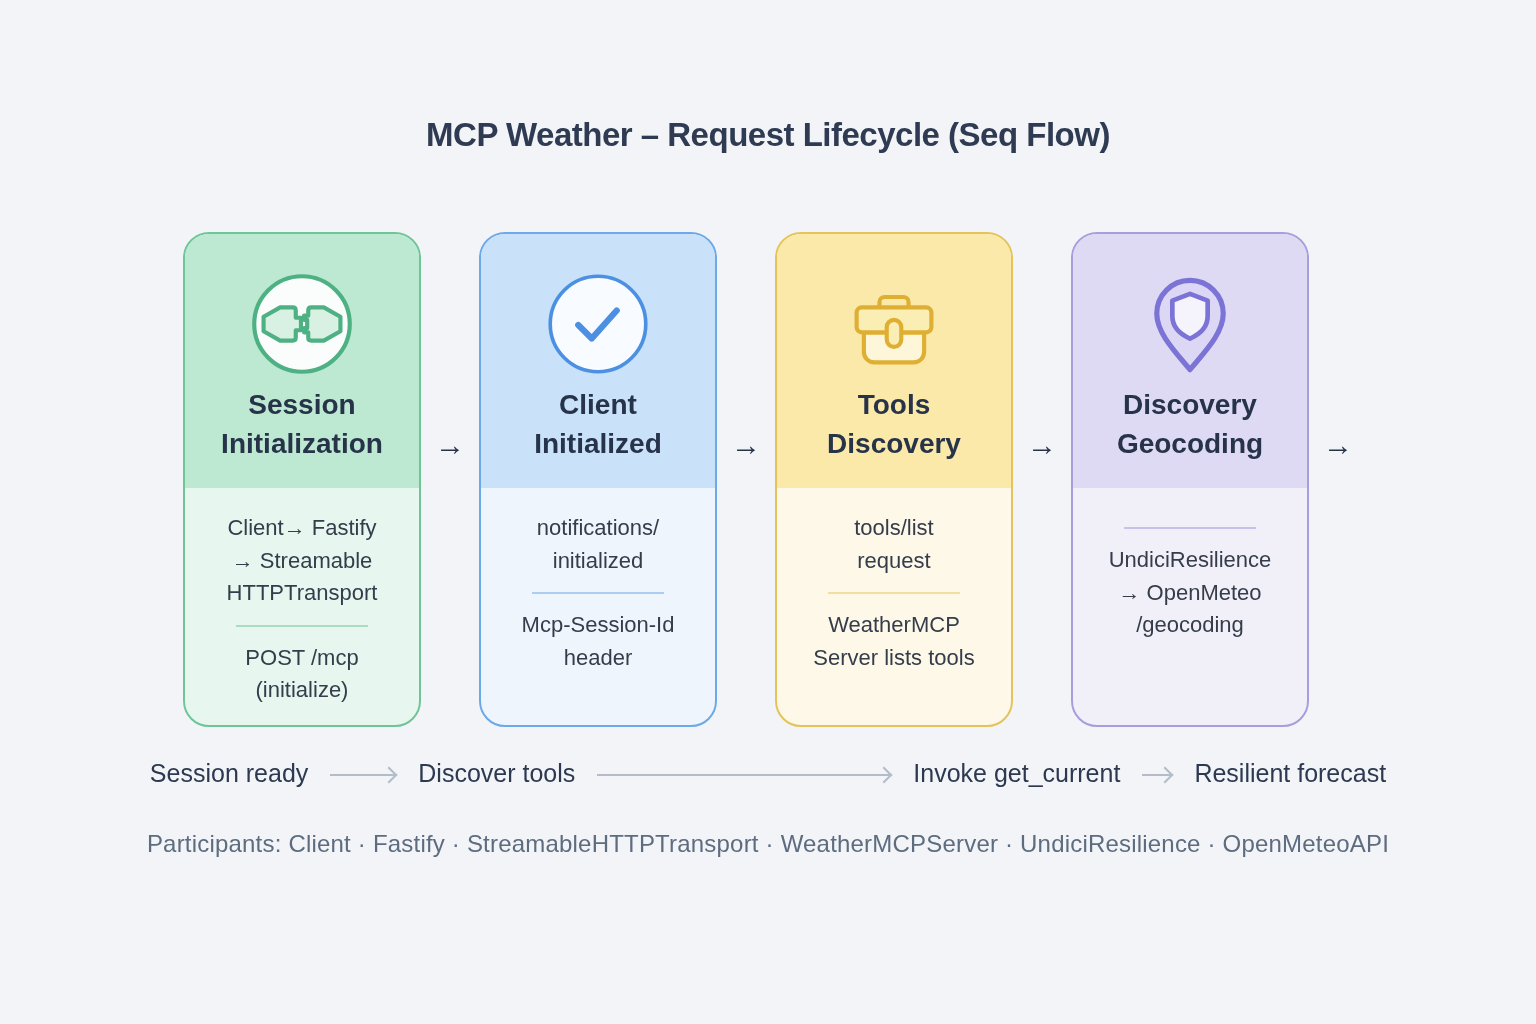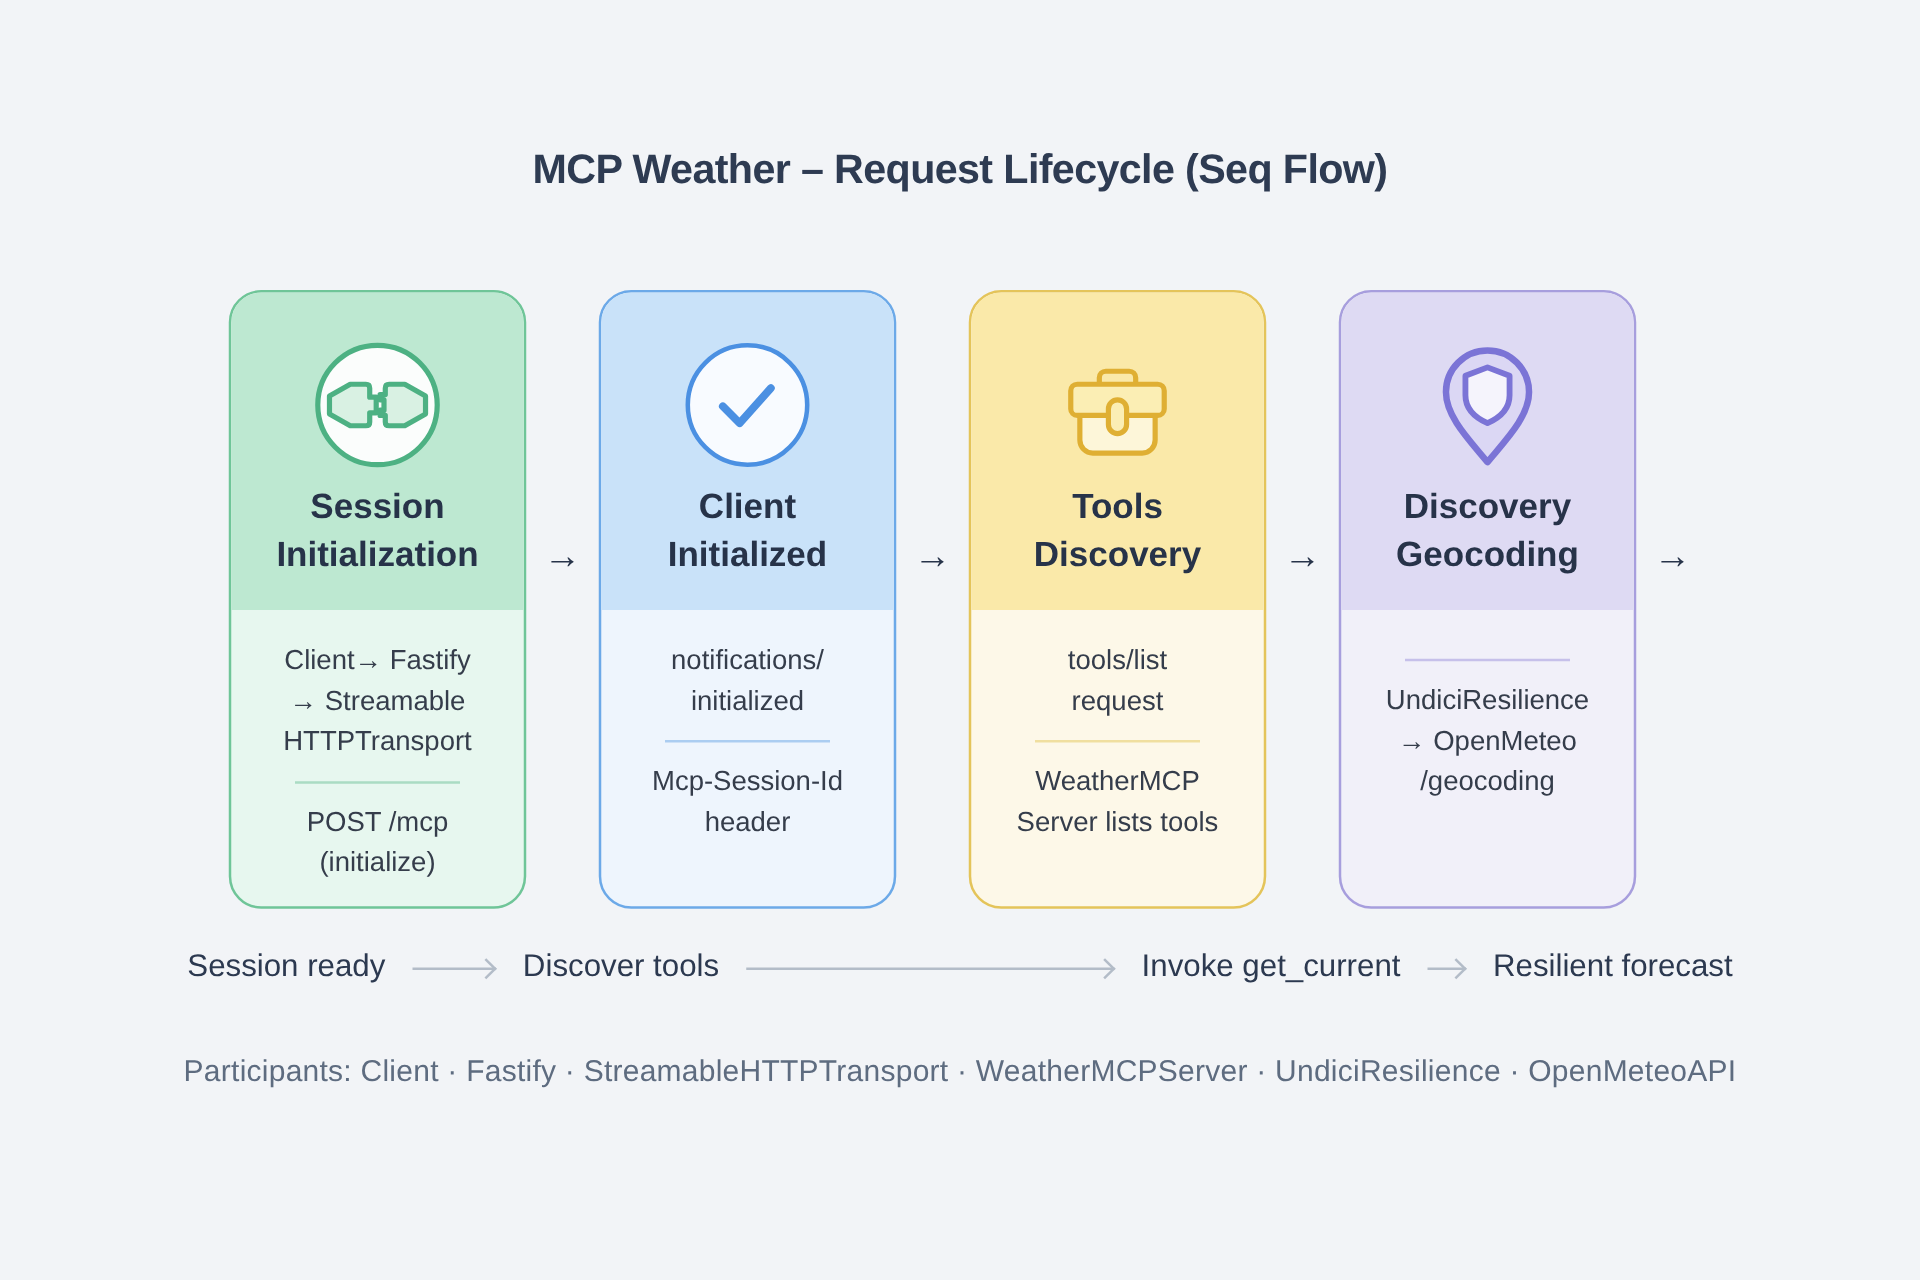--- a/index.html
+++ b/index.html
@@ -115,21 +115,21 @@
     border-top: 2px solid #b3bcc8;
     border-right: 2px solid #b3bcc8;
     transform: rotate(45deg);
     transform-origin: center;
   }
   .flow-arrow.short { width: 66px; }
   .flow-arrow.long  { width: 294px; }
   .flow-arrow.tiny  { width: 30px; }
 
   .participants {
-    margin-top: 56px;
+    margin-top: 42px;
     text-align: center;
     font-size: 24px;
     color: #5e6c80;
     letter-spacing: 0.2px;
   }
 </style>
 </head>
 <body style="background: rgb(242, 244, 247);">
 
 <div class="canvas">

